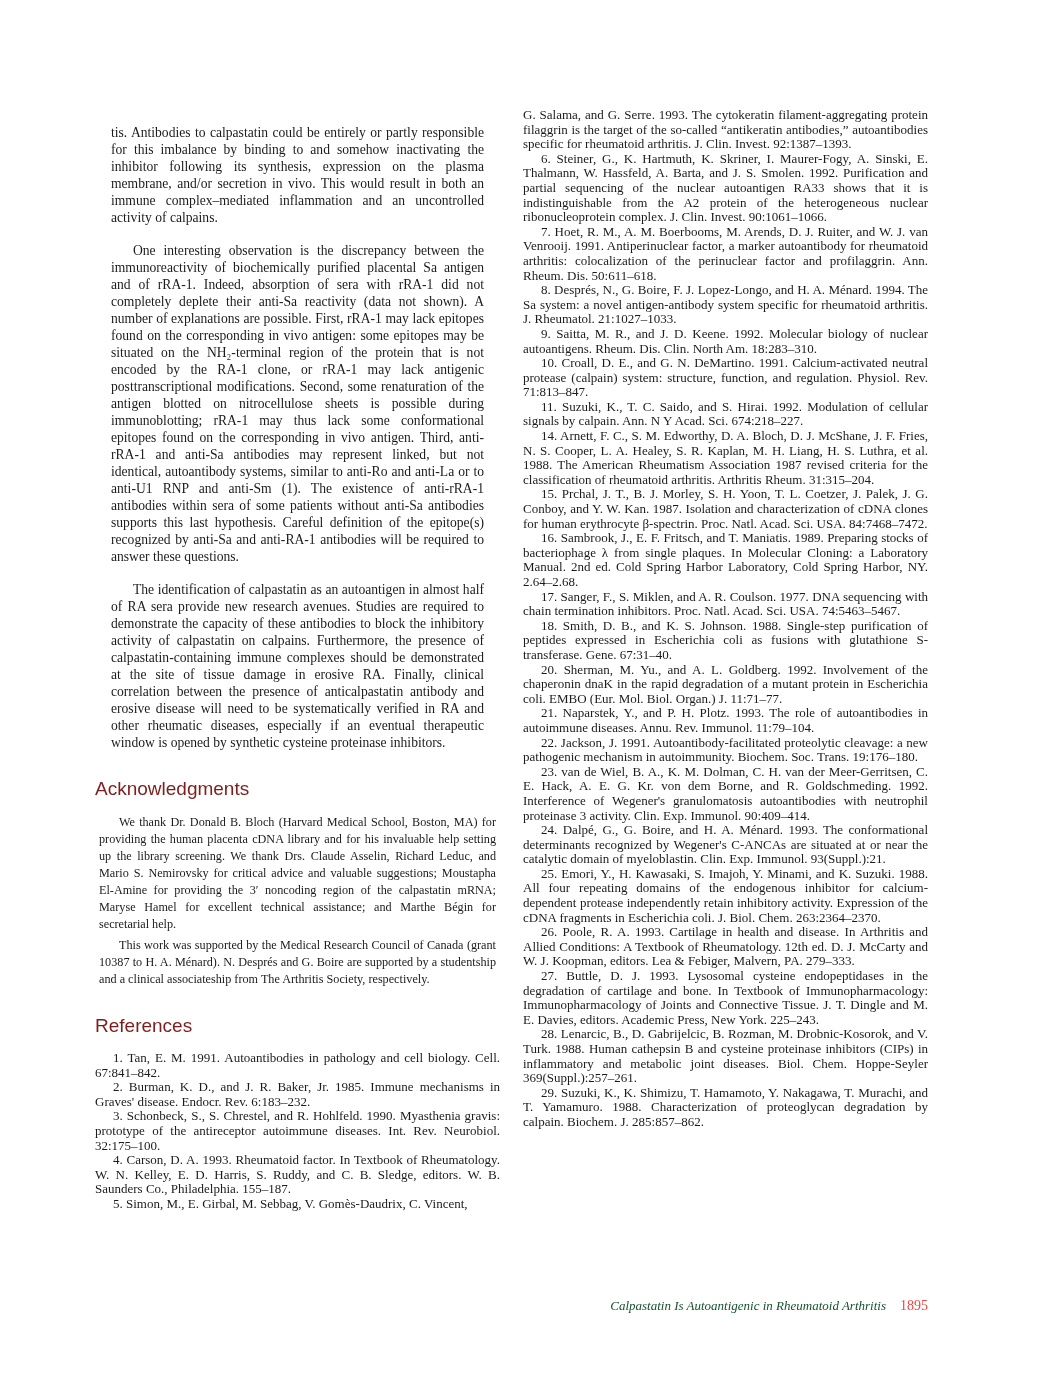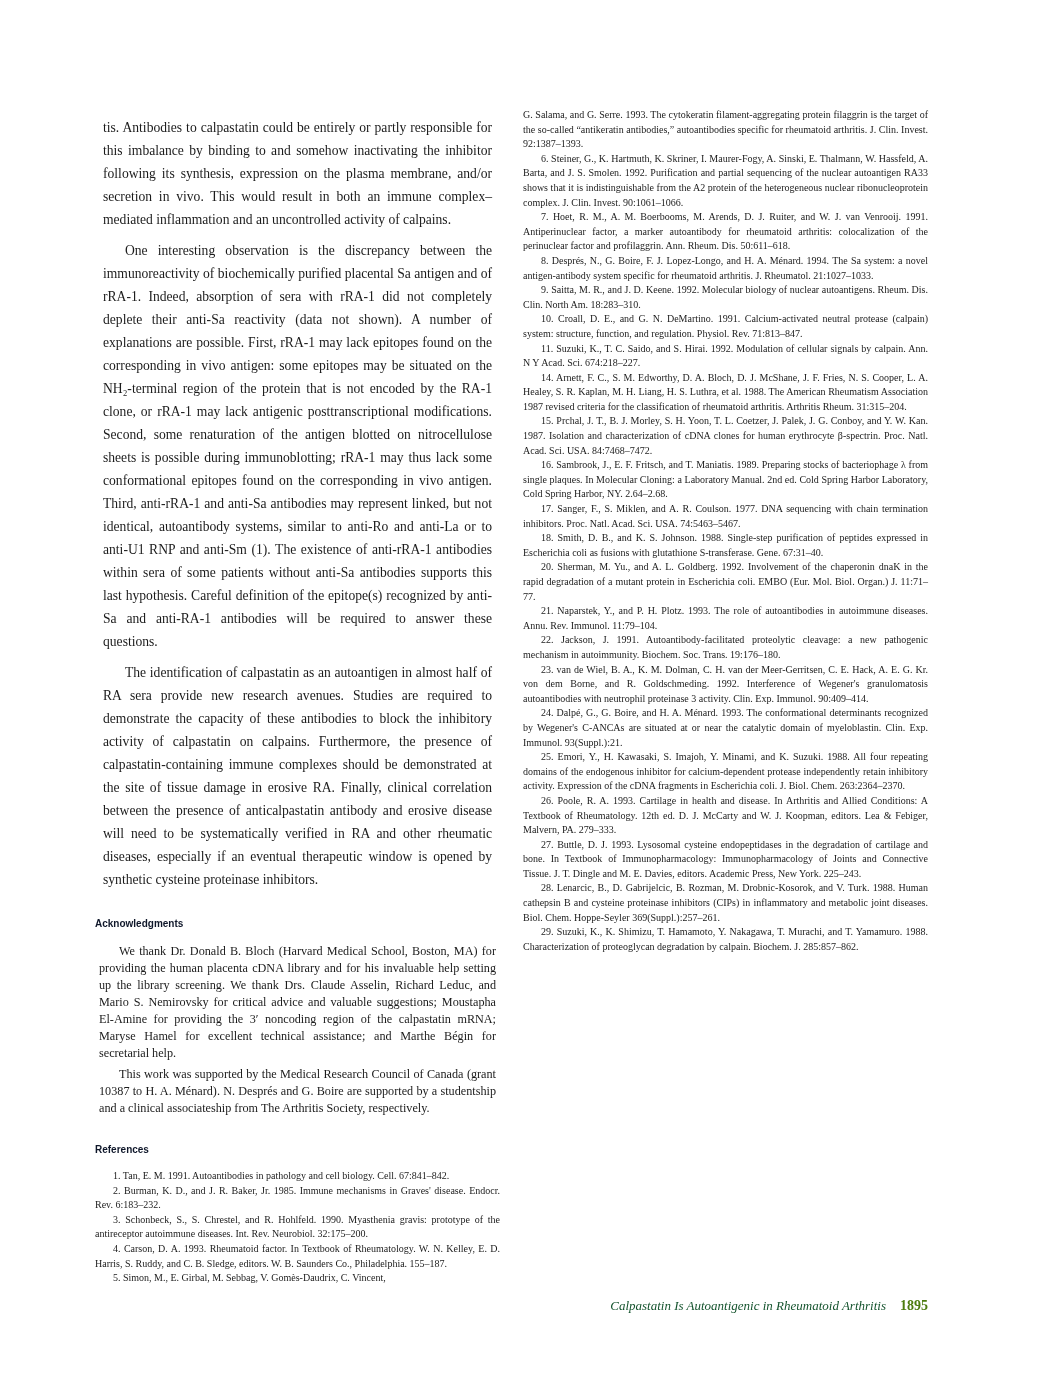--- a/index.html
+++ b/index.html
@@ -23,69 +23,69 @@
     left: 95px;
     width: 833px;
     display: flex;
     gap: 23px;
   }
   .col {
     width: 405px;
   }
   p.body {
     font-size: 13.6px;
-    line-height: 23px;
+    line-height: 17px;
     text-align: justify;
-    margin: 8px;
+    margin: 16px;
     text-indent: 22px;
   }
   p.noindent {
     text-indent: 0;
   }
   h2.section-heading {
     font-family: "Liberation Sans", sans-serif;
-    font-weight: bold;
-    font-size: 10px;
+    font-weight: normal;
+    font-size: 19px;
     margin: 27px 0 14px 0;
-    color: #0f172a;
+    color: #7f1d1d;
   }
   p.ack {
     font-size: 12.2px;
     line-height: 17px;
     text-align: justify;
     margin: 4px;
     text-indent: 20px;
   }
   .ref-list p.ref,
   p.ref {
-    font-size: 10px;
+    font-size: 13px;
     line-height: 14.6px;
     text-align: justify;
     margin: 0;
     text-indent: 18px;
   }
   p.ref.cont {
     text-indent: 0;
   }
   .footer {
     position: absolute;
     top: 1296px;
     right: 126px;
     white-space: nowrap;
   }
   .running-title {
     font-style: italic;
     font-size: 13px;
     color: #14532d;
   }
   .page-number {
-    font-weight: bold;
+    font-weight: normal;
     font-size: 14px;
     margin-left: 14px;
-    color: #4d7c0f;
+    color: #ef4444;
   }
 </style>
 </head>
 <body>
 
 <div class="page">
   <div class="columns">
 
     <div class="col">
       <p class="body noindent">tis. Antibodies to calpastatin could be entirely or partly responsible for this imbalance by binding to and somehow inactivating the inhibitor following its synthesis, expression on the plasma membrane, and/or secretion in vivo. This would result in both an immune complex–mediated inflammation and an uncontrolled activity of calpains.</p>
@@ -93,21 +93,21 @@
       <p class="body">The identification of calpastatin as an autoantigen in almost half of RA sera provide new research avenues. Studies are required to demonstrate the capacity of these antibodies to block the inhibitory activity of calpastatin on calpains. Furthermore, the presence of calpastatin-containing immune complexes should be demonstrated at the site of tissue damage in erosive RA. Finally, clinical correlation between the presence of anticalpastatin antibody and erosive disease will need to be systematically verified in RA and other rheumatic diseases, especially if an eventual therapeutic window is opened by synthetic cysteine proteinase inhibitors.</p>
 
       <h2 class="section-heading">Acknowledgments</h2>
       <p class="ack noindent">We thank Dr. Donald B. Bloch (Harvard Medical School, Boston, MA) for providing the human placenta cDNA library and for his invaluable help setting up the library screening. We thank Drs. Claude Asselin, Richard Leduc, and Mario S. Nemirovsky for critical advice and valuable suggestions; Moustapha El-Amine for providing the 3′ noncoding region of the calpastatin mRNA; Maryse Hamel for excellent technical assistance; and Marthe Bégin for secretarial help.</p>
       <p class="ack">This work was supported by the Medical Research Council of Canada (grant 10387 to H. A. Ménard). N. Després and G. Boire are supported by a studentship and a clinical associateship from The Arthritis Society, respectively.</p>
 
       <h2 class="section-heading">References</h2>
       <div class="ref-list">
           <p class="ref">1. Tan, E. M. 1991. Autoantibodies in pathology and cell biology. Cell. 67:841–842.</p>
           <p class="ref">2. Burman, K. D., and J. R. Baker, Jr. 1985. Immune mechanisms in Graves' disease. Endocr. Rev. 6:183–232.</p>
-          <p class="ref">3. Schonbeck, S., S. Chrestel, and R. Hohlfeld. 1990. Myasthenia gravis: prototype of the antireceptor autoimmune diseases. Int. Rev. Neurobiol. 32:175–200.</p>
+          <p class="ref">3. Schonbeck, S., S. Chrestel, and R. Hohlfeld. 1990. Myasthenia gravis: prototype of the antireceptor autoimmune diseases. Int. Rev. Neurobiol. 32:175–100.</p>
           <p class="ref">4. Carson, D. A. 1993. Rheumatoid factor. In Textbook of Rheumatology. W. N. Kelley, E. D. Harris, S. Ruddy, and C. B. Sledge, editors. W. B. Saunders Co., Philadelphia. 155–187.</p>
           <p class="ref">5. Simon, M., E. Girbal, M. Sebbag, V. Gomès-Daudrix, C. Vincent,</p>
         </div>
     </div>
 
     <div class="col">
       <p class="ref cont">G. Salama, and G. Serre. 1993. The cytokeratin filament-aggregating protein filaggrin is the target of the so-called “antikeratin antibodies,” autoantibodies specific for rheumatoid arthritis. J. Clin. Invest. 92:1387–1393.</p>
       <div class="ref-list">
           <p class="ref">6. Steiner, G., K. Hartmuth, K. Skriner, I. Maurer-Fogy, A. Sinski, E. Thalmann, W. Hassfeld, A. Barta, and J. S. Smolen. 1992. Purification and partial sequencing of the nuclear autoantigen RA33 shows that it is indistinguishable from the A2 protein of the heterogeneous nuclear ribonucleoprotein complex. J. Clin. Invest. 90:1061–1066.</p>
           <p class="ref">7. Hoet, R. M., A. M. Boerbooms, M. Arends, D. J. Ruiter, and W. J. van Venrooij. 1991. Antiperinuclear factor, a marker autoantibody for rheumatoid arthritis: colocalization of the perinuclear factor and profilaggrin. Ann. Rheum. Dis. 50:611–618.</p>

